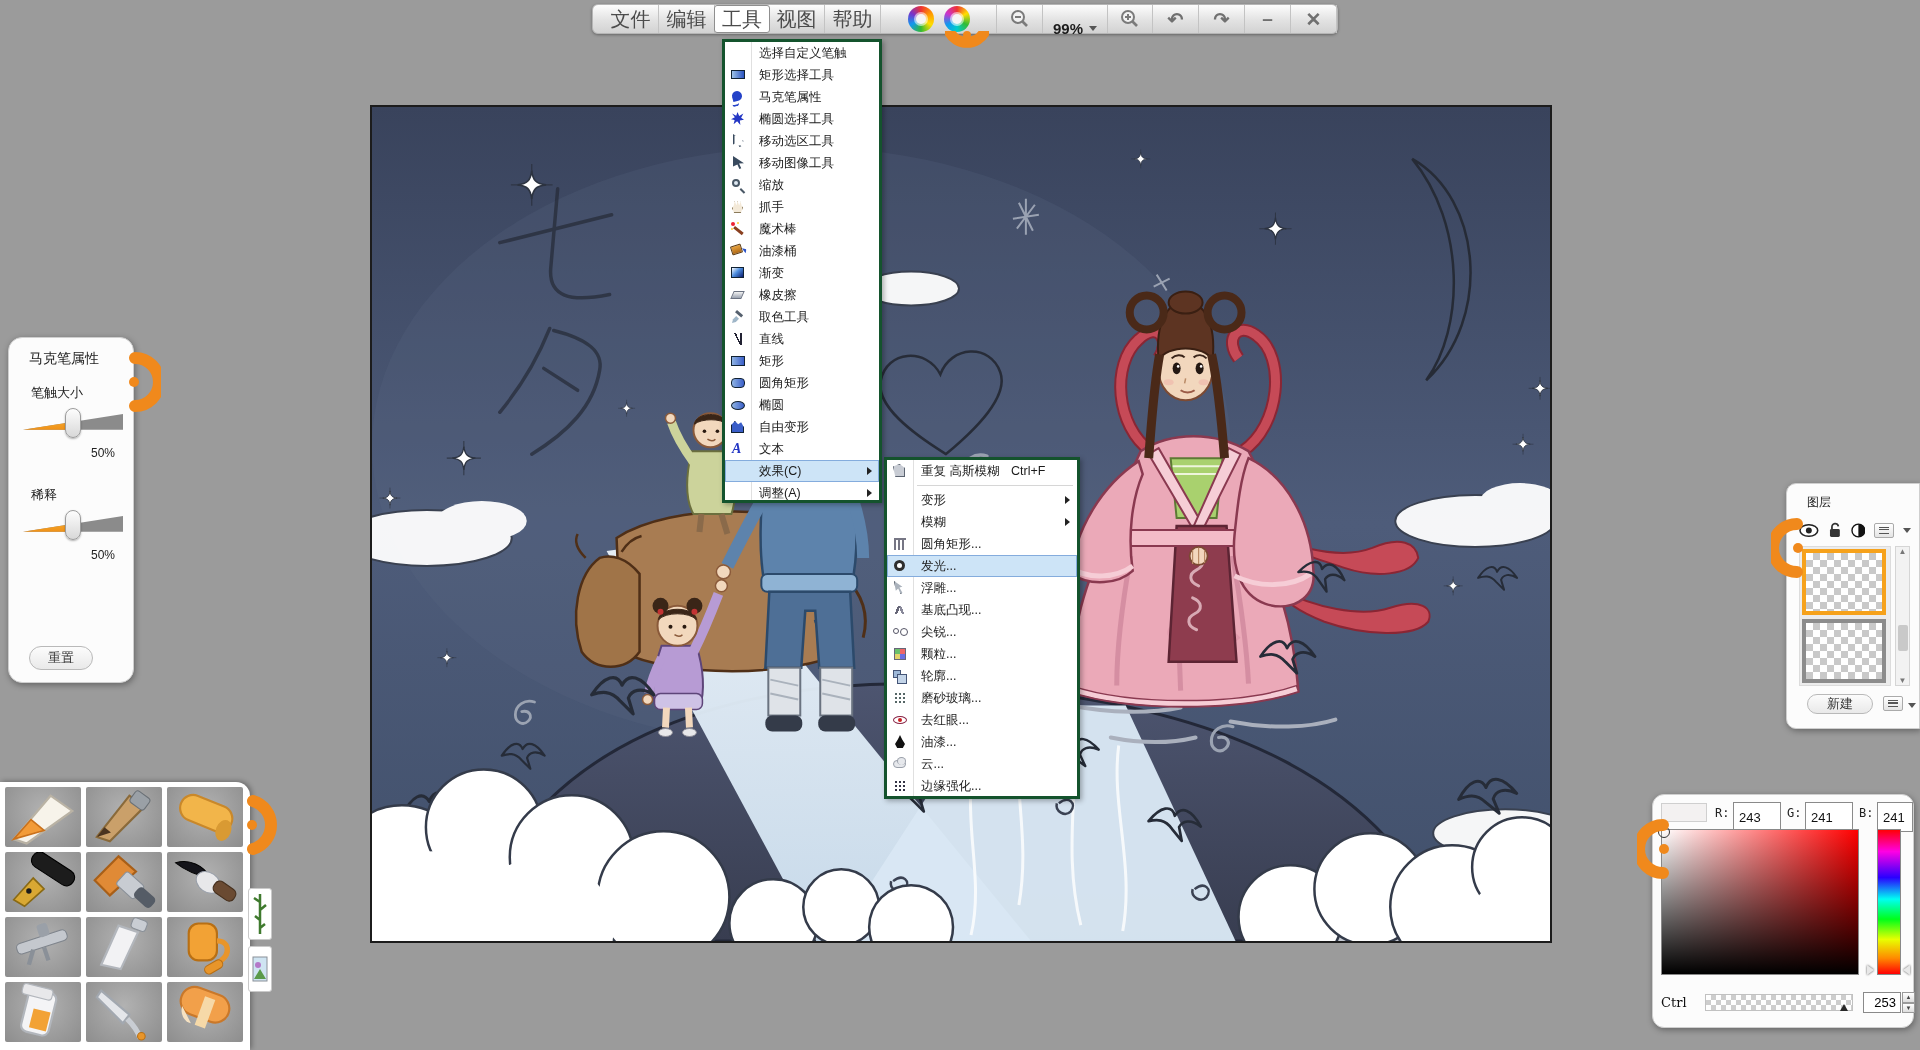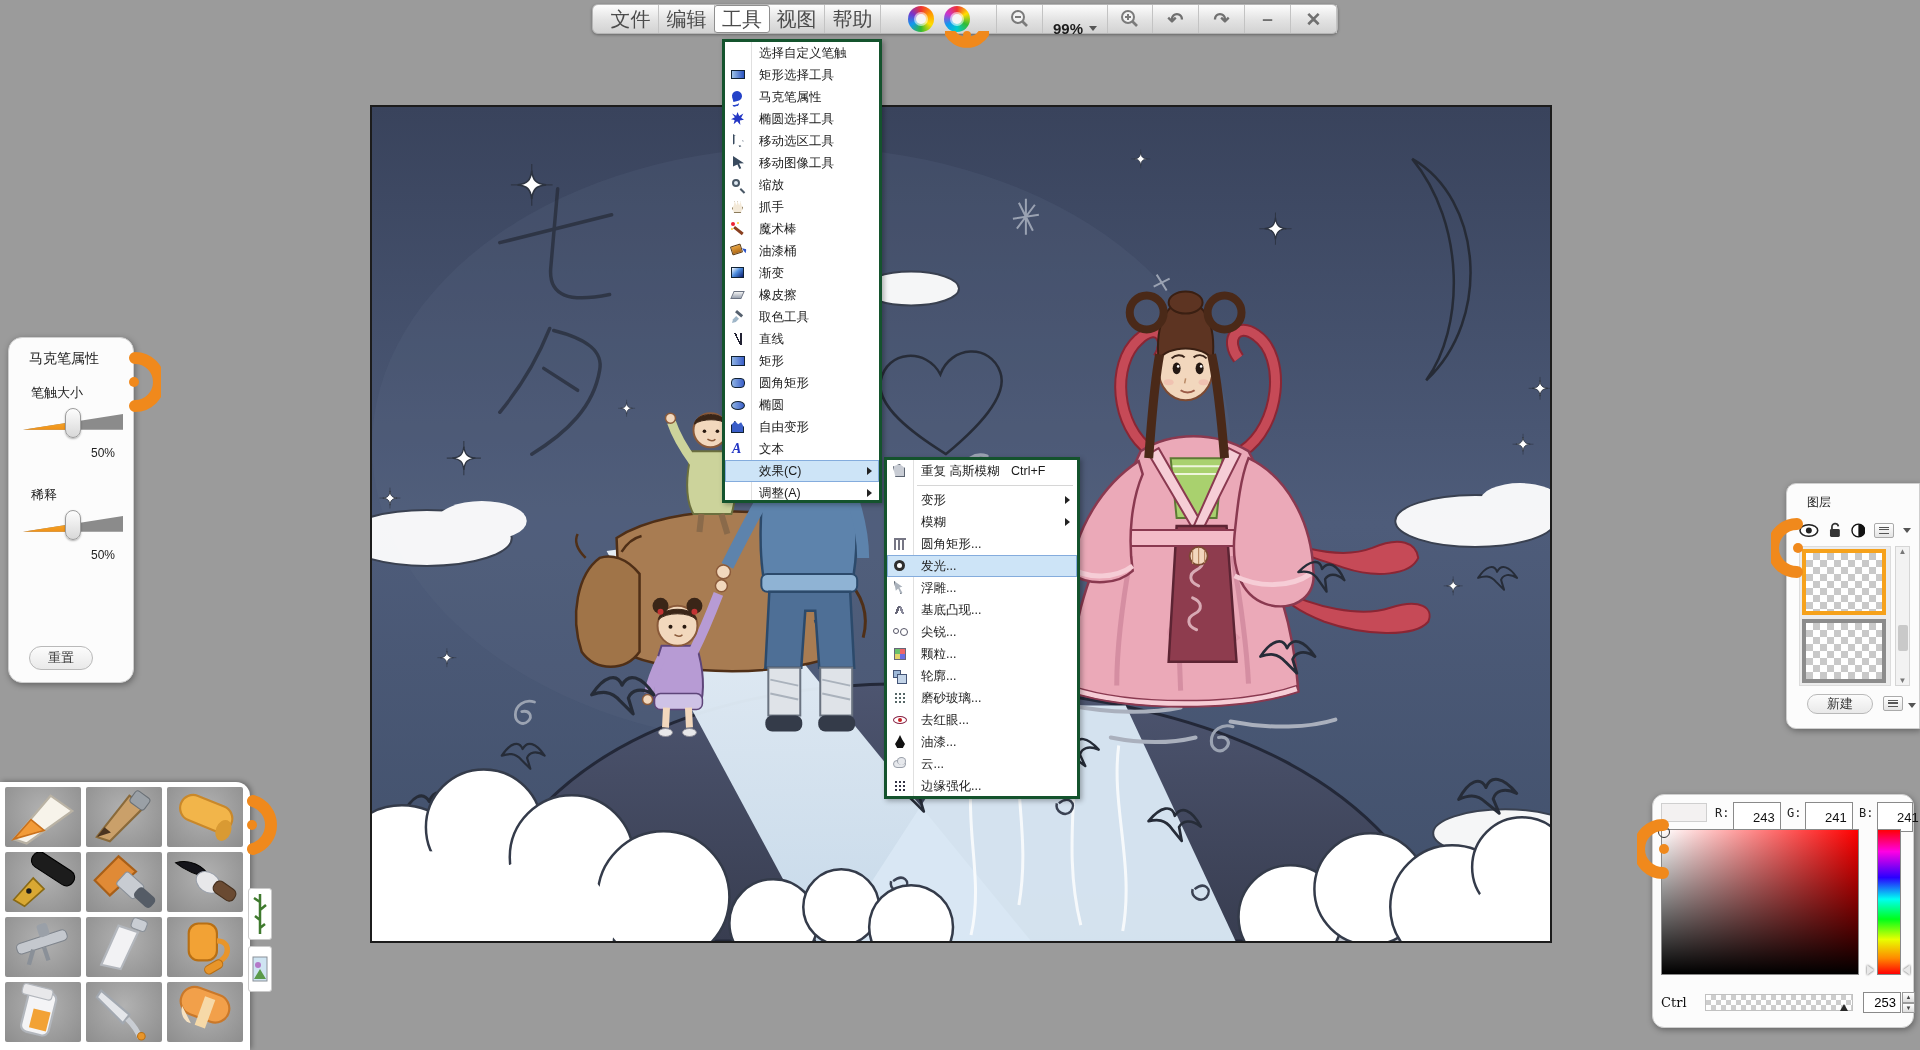--- a/index.html
+++ b/index.html
@@ -160,21 +160,21 @@
   .menu-mini { width:20px; height:15px; border:1px solid #aaa; border-radius:2px;
     background:linear-gradient(#fff,#e4e4e4); display:flex; align-items:center; justify-content:center; }
   .burger { width:10px; height:7px; border-top:1.5px solid #555; border-bottom:1.5px solid #555; }
   .burger i { display:block; height:1.5px; background:#555; margin-top:1.2px; }
 
   
   .color-panel { left:1652px; top:794px; width:262px; height:234px; border-radius:12px; }
   .cp-swatch { position:absolute; left:8px; top:8px; width:46px; height:19px; background:#f3f1f1; border:1px solid #cfcfcf; }
   .cp-lab { position:absolute; top:11px; font-size:12px; color:#222; font-family:"DejaVu Sans Mono",monospace; }
   .cp-box { position:absolute; top:7px; width:48px; height:30px; border:1px solid #8a8a8a; background:#fff;
-    font-size:13px; color:#111; display:flex; align-items:center; padding-left:19px; }
+    font-size:13px; color:#111; display:flex; align-items:center; padding-left:5px; }
   .cp-sv { position:absolute; left:8px; top:34px; width:198px; height:146px; border:1px solid #888;
     background:linear-gradient(to bottom,rgba(0,0,0,0),#000), linear-gradient(to right,#fff,#f00); }
   .cp-cursor { position:absolute; left:-4px; top:-4px; width:12px; height:12px; border-radius:50%;
     border:1.5px solid #333; background:transparent; }
   .cp-hue { position:absolute; left:224px; top:34px; width:24px; height:146px; border:1px solid #888;
     background:linear-gradient(to bottom,#ff0004,#ff00e4 15%,#2a00ff 33%,#00fff2 48%,#00ff1a 62%,#e8ff00 76%,#ff8a00 89%,#ff0004); }
   .tri-r { position:absolute; width:0; height:0; border-top:5px solid transparent; border-bottom:5px solid transparent;
     border-left:7px solid #e8e8e8; filter:drop-shadow(0 0 1px #555); }
   .tri-l { position:absolute; width:0; height:0; border-top:5px solid transparent; border-bottom:5px solid transparent;
     border-right:7px solid #e8e8e8; filter:drop-shadow(0 0 1px #555); }

